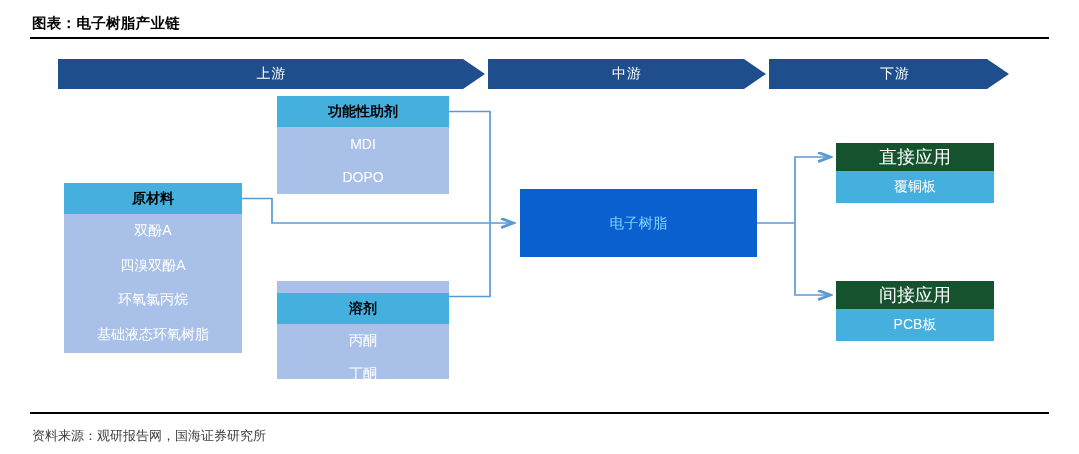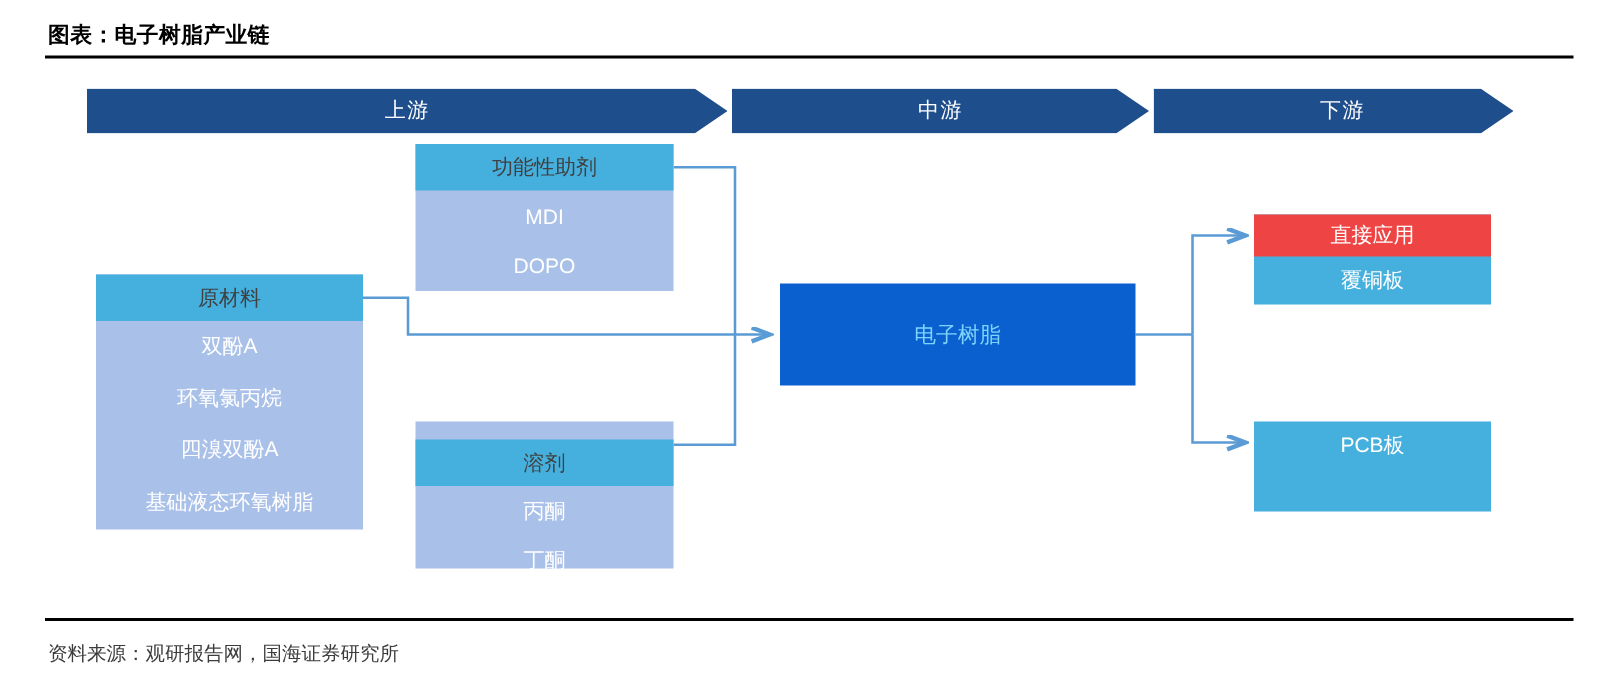--- a/index.html
+++ b/index.html
@@ -89,26 +89,27 @@
   }
 
   
   .stack {
     position: absolute;
     box-sizing: border-box;
     background: #a9c0e9;
   }
   .stack .hd {
     background: #45b0de;
-    color: #404040;
-    font-size: 14px;
-    display: flex;
-    align-items: center;
-    justify-content: center;
-    box-sizing: border-box;
+    color: #000000;
+    font-size: 14px;
+    display: flex;
+    align-items: center;
+    justify-content: center;
+    box-sizing: border-box;
+    font-weight: bold;
   }
   .stack .it {
     color: #ffffff;
     font-size: 14px;
     display: flex;
     align-items: center;
     justify-content: center;
     box-sizing: border-box;
   }
 
@@ -143,23 +144,23 @@
     box-sizing: border-box;
   }
 
   
   .appbox {
     position: absolute;
     box-sizing: border-box;
     background: #45b0de;
   }
   .appbox .hd {
-    background: #ef4444;
-    color: #ffffff;
-    font-size: 14px;
+    background: #14532d;
+    color: #ffffff;
+    font-size: 18px;
     height: 28px;
     display: flex;
     align-items: center;
     justify-content: center;
     box-sizing: border-box;
   }
   .appbox .it {
     color: #ffffff;
     font-size: 14px;
     height: 32px;
@@ -211,22 +212,22 @@
   <path d="M449,296.5 H490 V223"></path>
 
   <path d="M757,223 H795"></path>
   <path d="M795,223 V157 H830" marker-end="url(#ah)"></path>
   <path d="M795,223 V295 H830" marker-end="url(#ah)"></path>
 </svg>
 
 <div class="stack" id="box-raw">
   <div class="hd">原材料</div>
   <div class="it">双酚A</div>
+  <div class="it">四溴双酚A</div>
   <div class="it">环氧氯丙烷</div>
-  <div class="it">四溴双酚A</div>
   <div class="it">基础液态环氧树脂</div>
 </div>
 
 <div class="stack" id="box-addi">
   <div class="hd">功能性助剂</div>
   <div class="it">MDI</div>
   <div class="it">DOPO</div>
 </div>
 
 <div class="stack" id="box-solv">
@@ -238,17 +239,18 @@
 <div id="box-resin">
   <span>电子树脂</span>
 </div>
 
 <div class="appbox" id="box-direct">
   <div class="hd">直接应用</div>
   <div class="it">覆铜板</div>
 </div>
 
 <div class="appbox" id="box-indirect">
+  <div class="hd">间接应用</div>
   <div class="it">PCB板</div>
 </div>
 
 <div id="footer-rule"></div>
 <div id="footer-text">资料来源：观研报告网，国海证券研究所</div>
 
 </body></html>

